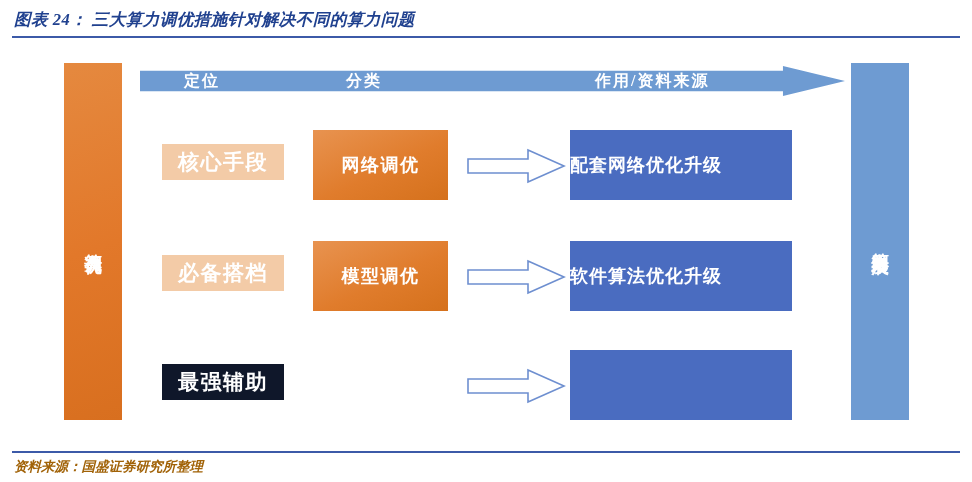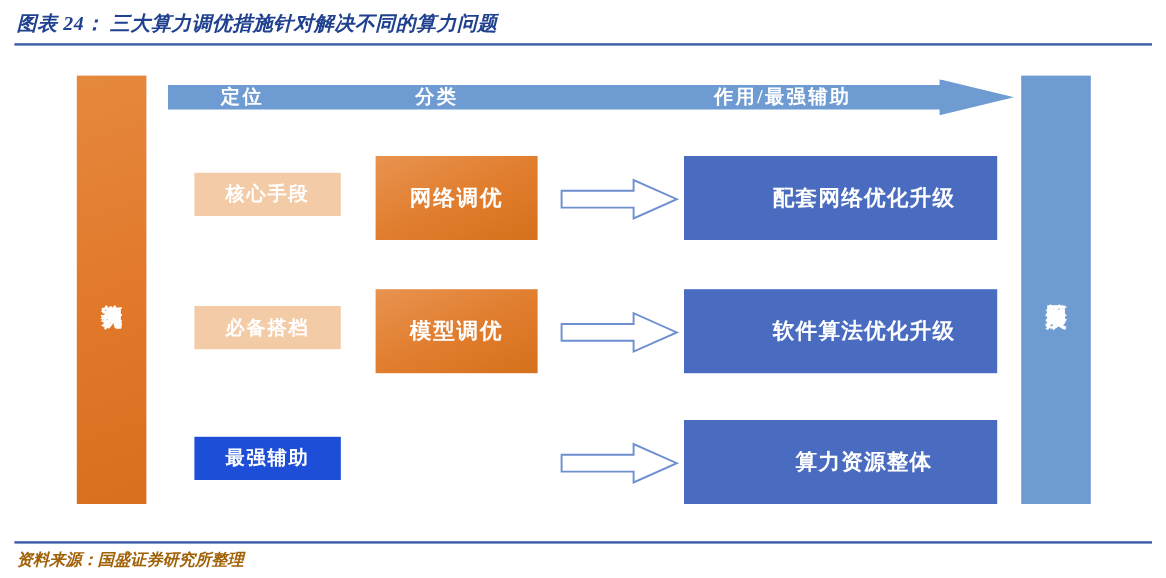--- a/index.html
+++ b/index.html
@@ -138,28 +138,28 @@
   .tag {
     position: absolute;
     left: 162px;
     top: 14px;
     width: 122px;
     height: 36px;
     display: flex;
     align-items: center;
     justify-content: center;
     color: #ffffff;
-    font-size: 16px;
+    font-size: 21px;
     font-weight: bold;
     letter-spacing: 1.5px;
     font-family: "Liberation Serif", "DejaVu Serif", serif;
     white-space: nowrap;
   }
   .tag.peach { background: #f3cba7; }
-  .tag.periwinkle { background: #1d4ed8; }
+  .tag.periwinkle { background: #0f172a; }
 
   
   .cat-box {
     position: absolute;
     left: 313px;
     top: 0;
     width: 135px;
     height: 70px;
     display: flex;
     align-items: center;
@@ -190,32 +190,31 @@
 
   
   .result-box {
     position: absolute;
     left: 570px;
     top: 0;
     width: 222px;
     height: 70px;
     display: flex;
     flex-direction: column;
-    align-items: center;
+    align-items: flex-start;
     justify-content: center;
     background: #4a6cc0;
     color: #ffffff;
     font-size: 18px;
     font-weight: bold;
     letter-spacing: 1px;
     line-height: 1.38;
     text-align: center;
     font-family: "Liberation Serif", "DejaVu Serif", serif;
     white-space: nowrap;
-    padding-left: 39px;
   }
 </style>
 </head>
 <body>
 
 <div id="chart-title">图表 24： 三大算力调优措施针对解决不同的算力问题</div>
 <div id="title-rule"></div>
 
 <div id="diagram">
 
@@ -224,21 +223,21 @@
   </div>
 
   <div id="right-bar" class="side-bar">
     <span>算力网络发展</span>
   </div>
 
   <div id="header-arrow">
     <div id="header-arrow-shape"></div>
     <span id="header-label-0" class="header-label">定位</span>
     <span id="header-label-1" class="header-label">分类</span>
-    <span id="header-label-2" class="header-label">作用/最强辅助</span>
+    <span id="header-label-2" class="header-label">作用/资料来源</span>
   </div>
 
   <div class="row" id="row-0">
     <div class="tag peach">核心手段</div>
     <div class="cat-box orange">网络调优</div>
     <div class="flow-arrow">
       <svg viewBox="0 0 100 36" preserveAspectRatio="none" aria-hidden="true">
         <polygon points="2,11 62,11 62,2 98,18 62,34 62,25 2,25" fill="#ffffff" stroke="#6e8fd0" stroke-width="1.6" stroke-linejoin="miter"></polygon>
       </svg>
     </div>
@@ -261,20 +260,19 @@
   </div>
 
   <div class="row" id="row-2">
     <div class="tag periwinkle">最强辅助</div>
     <div class="flow-arrow">
       <svg viewBox="0 0 100 36" preserveAspectRatio="none" aria-hidden="true">
         <polygon points="2,11 62,11 62,2 98,18 62,34 62,25 2,25" fill="#ffffff" stroke="#6e8fd0" stroke-width="1.6" stroke-linejoin="miter"></polygon>
       </svg>
     </div>
     <div class="result-box">
-      <span>算力资源整体</span>
     </div>
   </div>
 
 </div>
 
 <div id="footer-rule"></div>
 <div id="source-note">资料来源：国盛证券研究所整理</div>
 
 </body></html>

